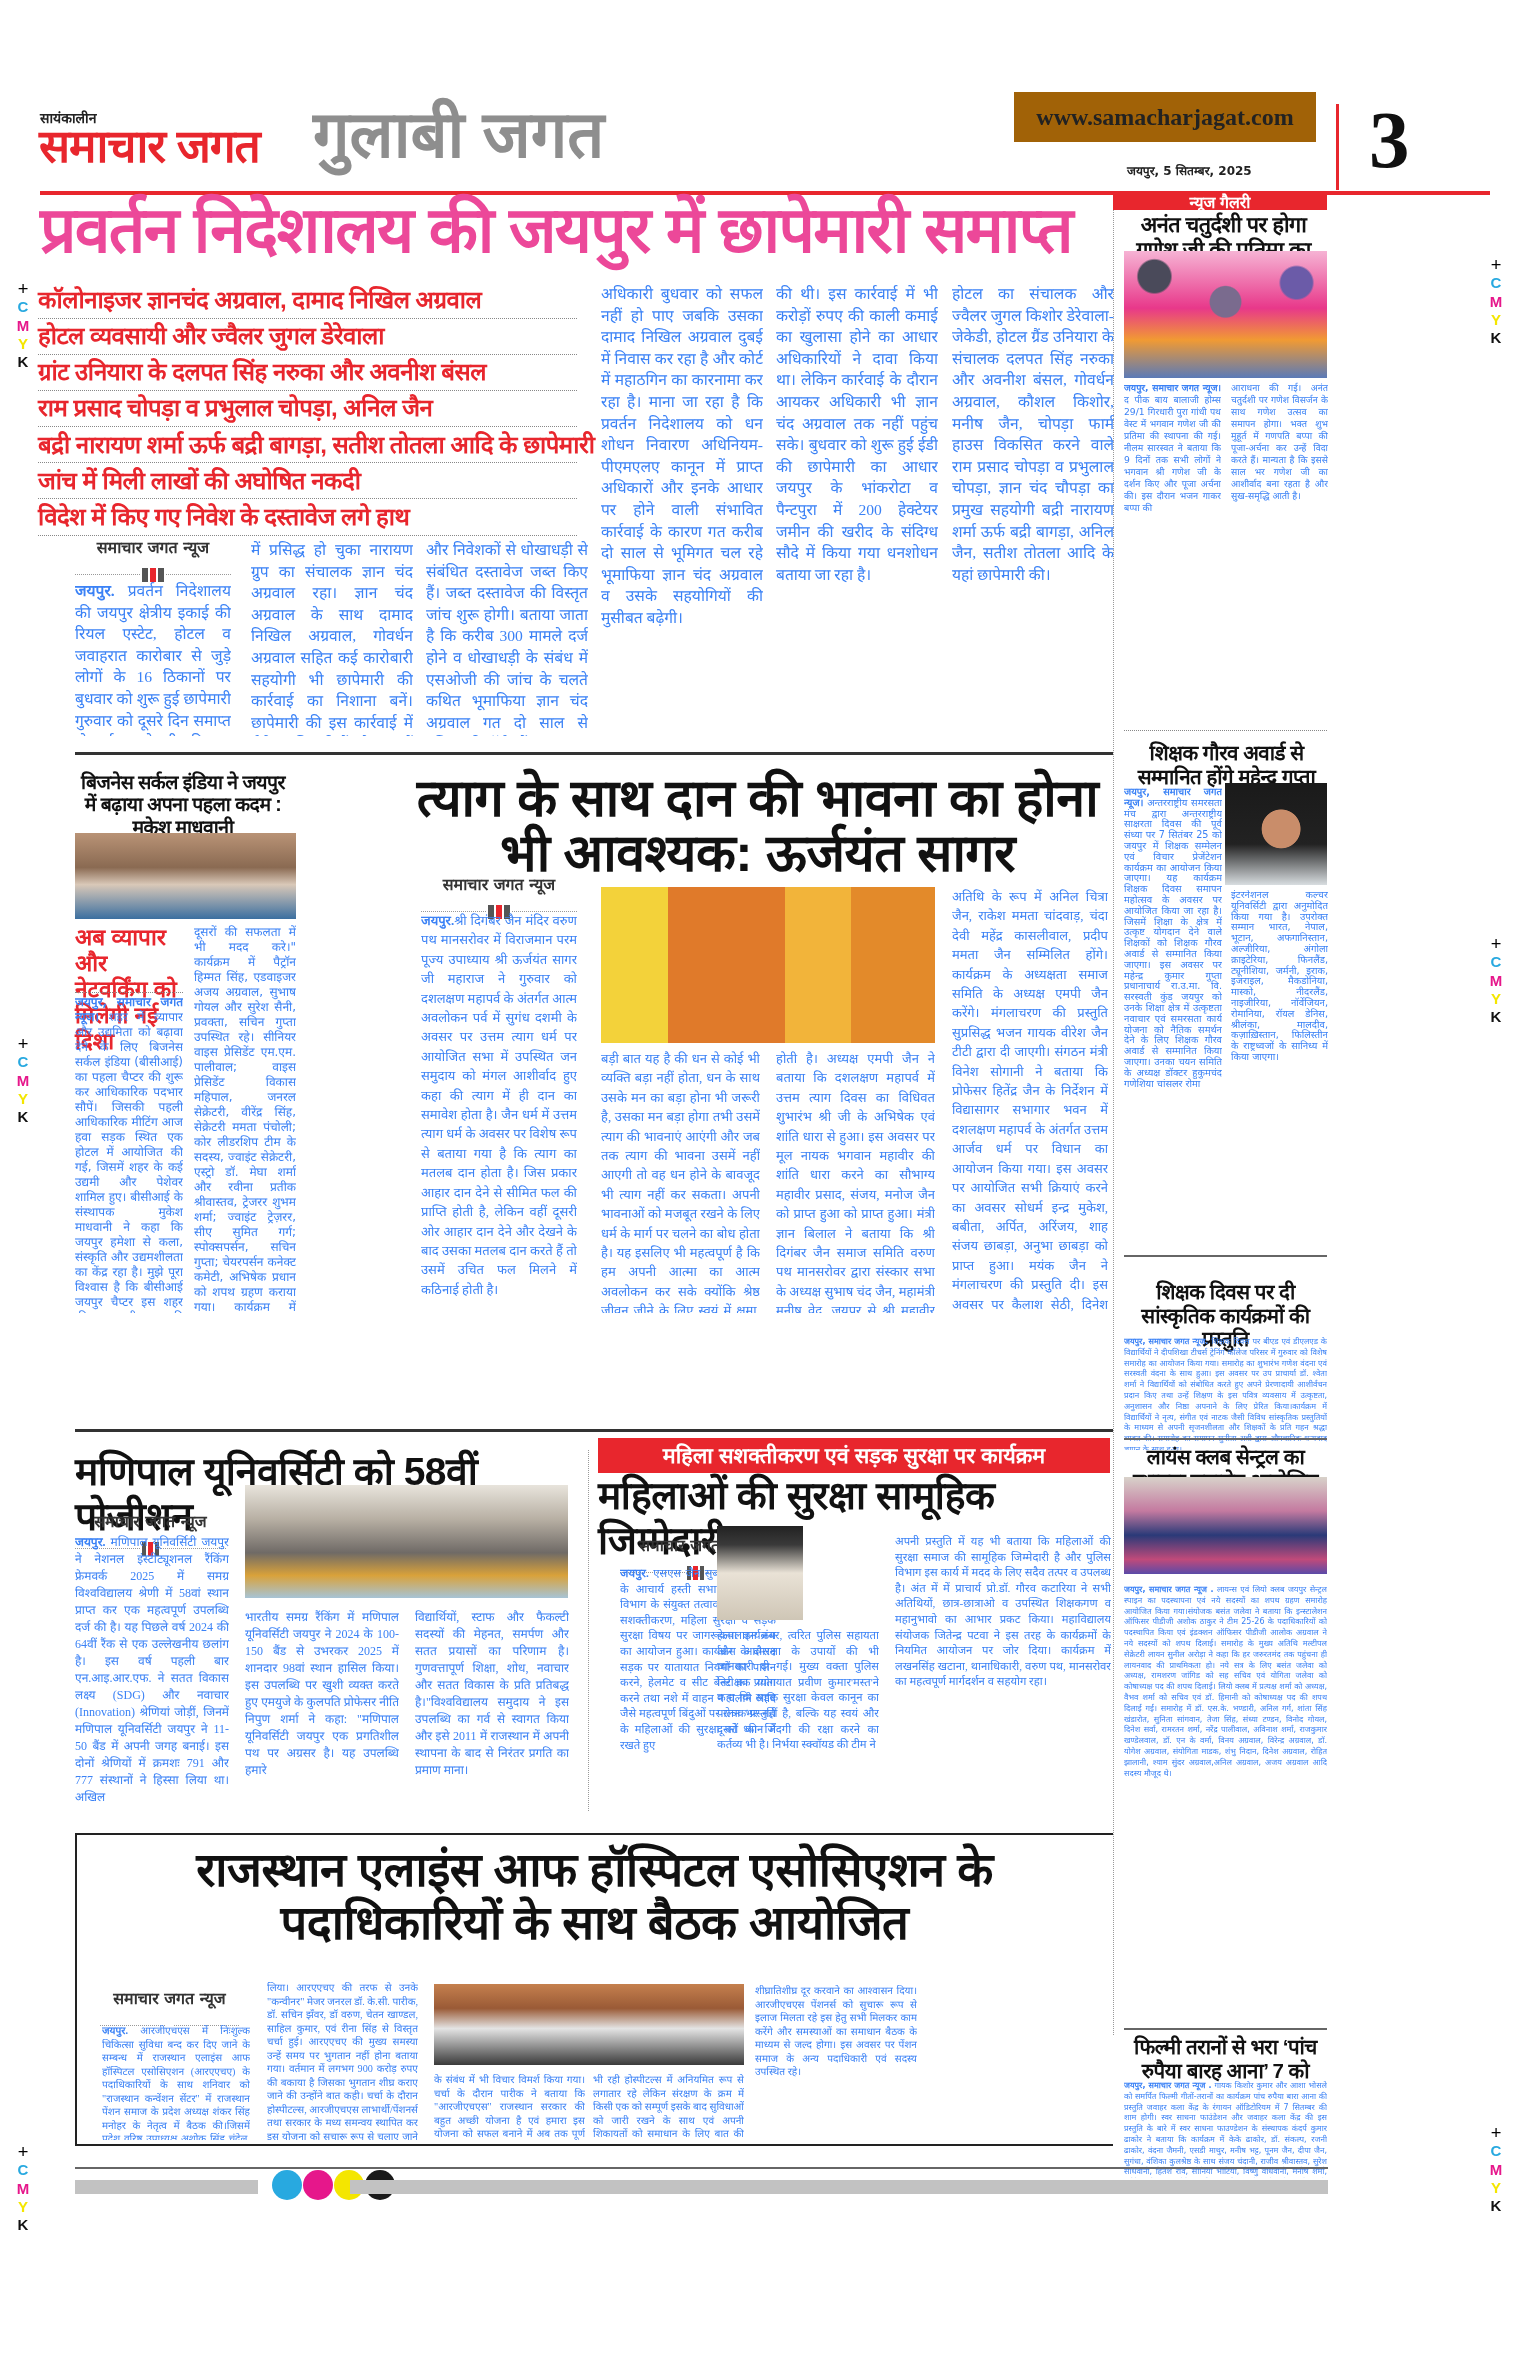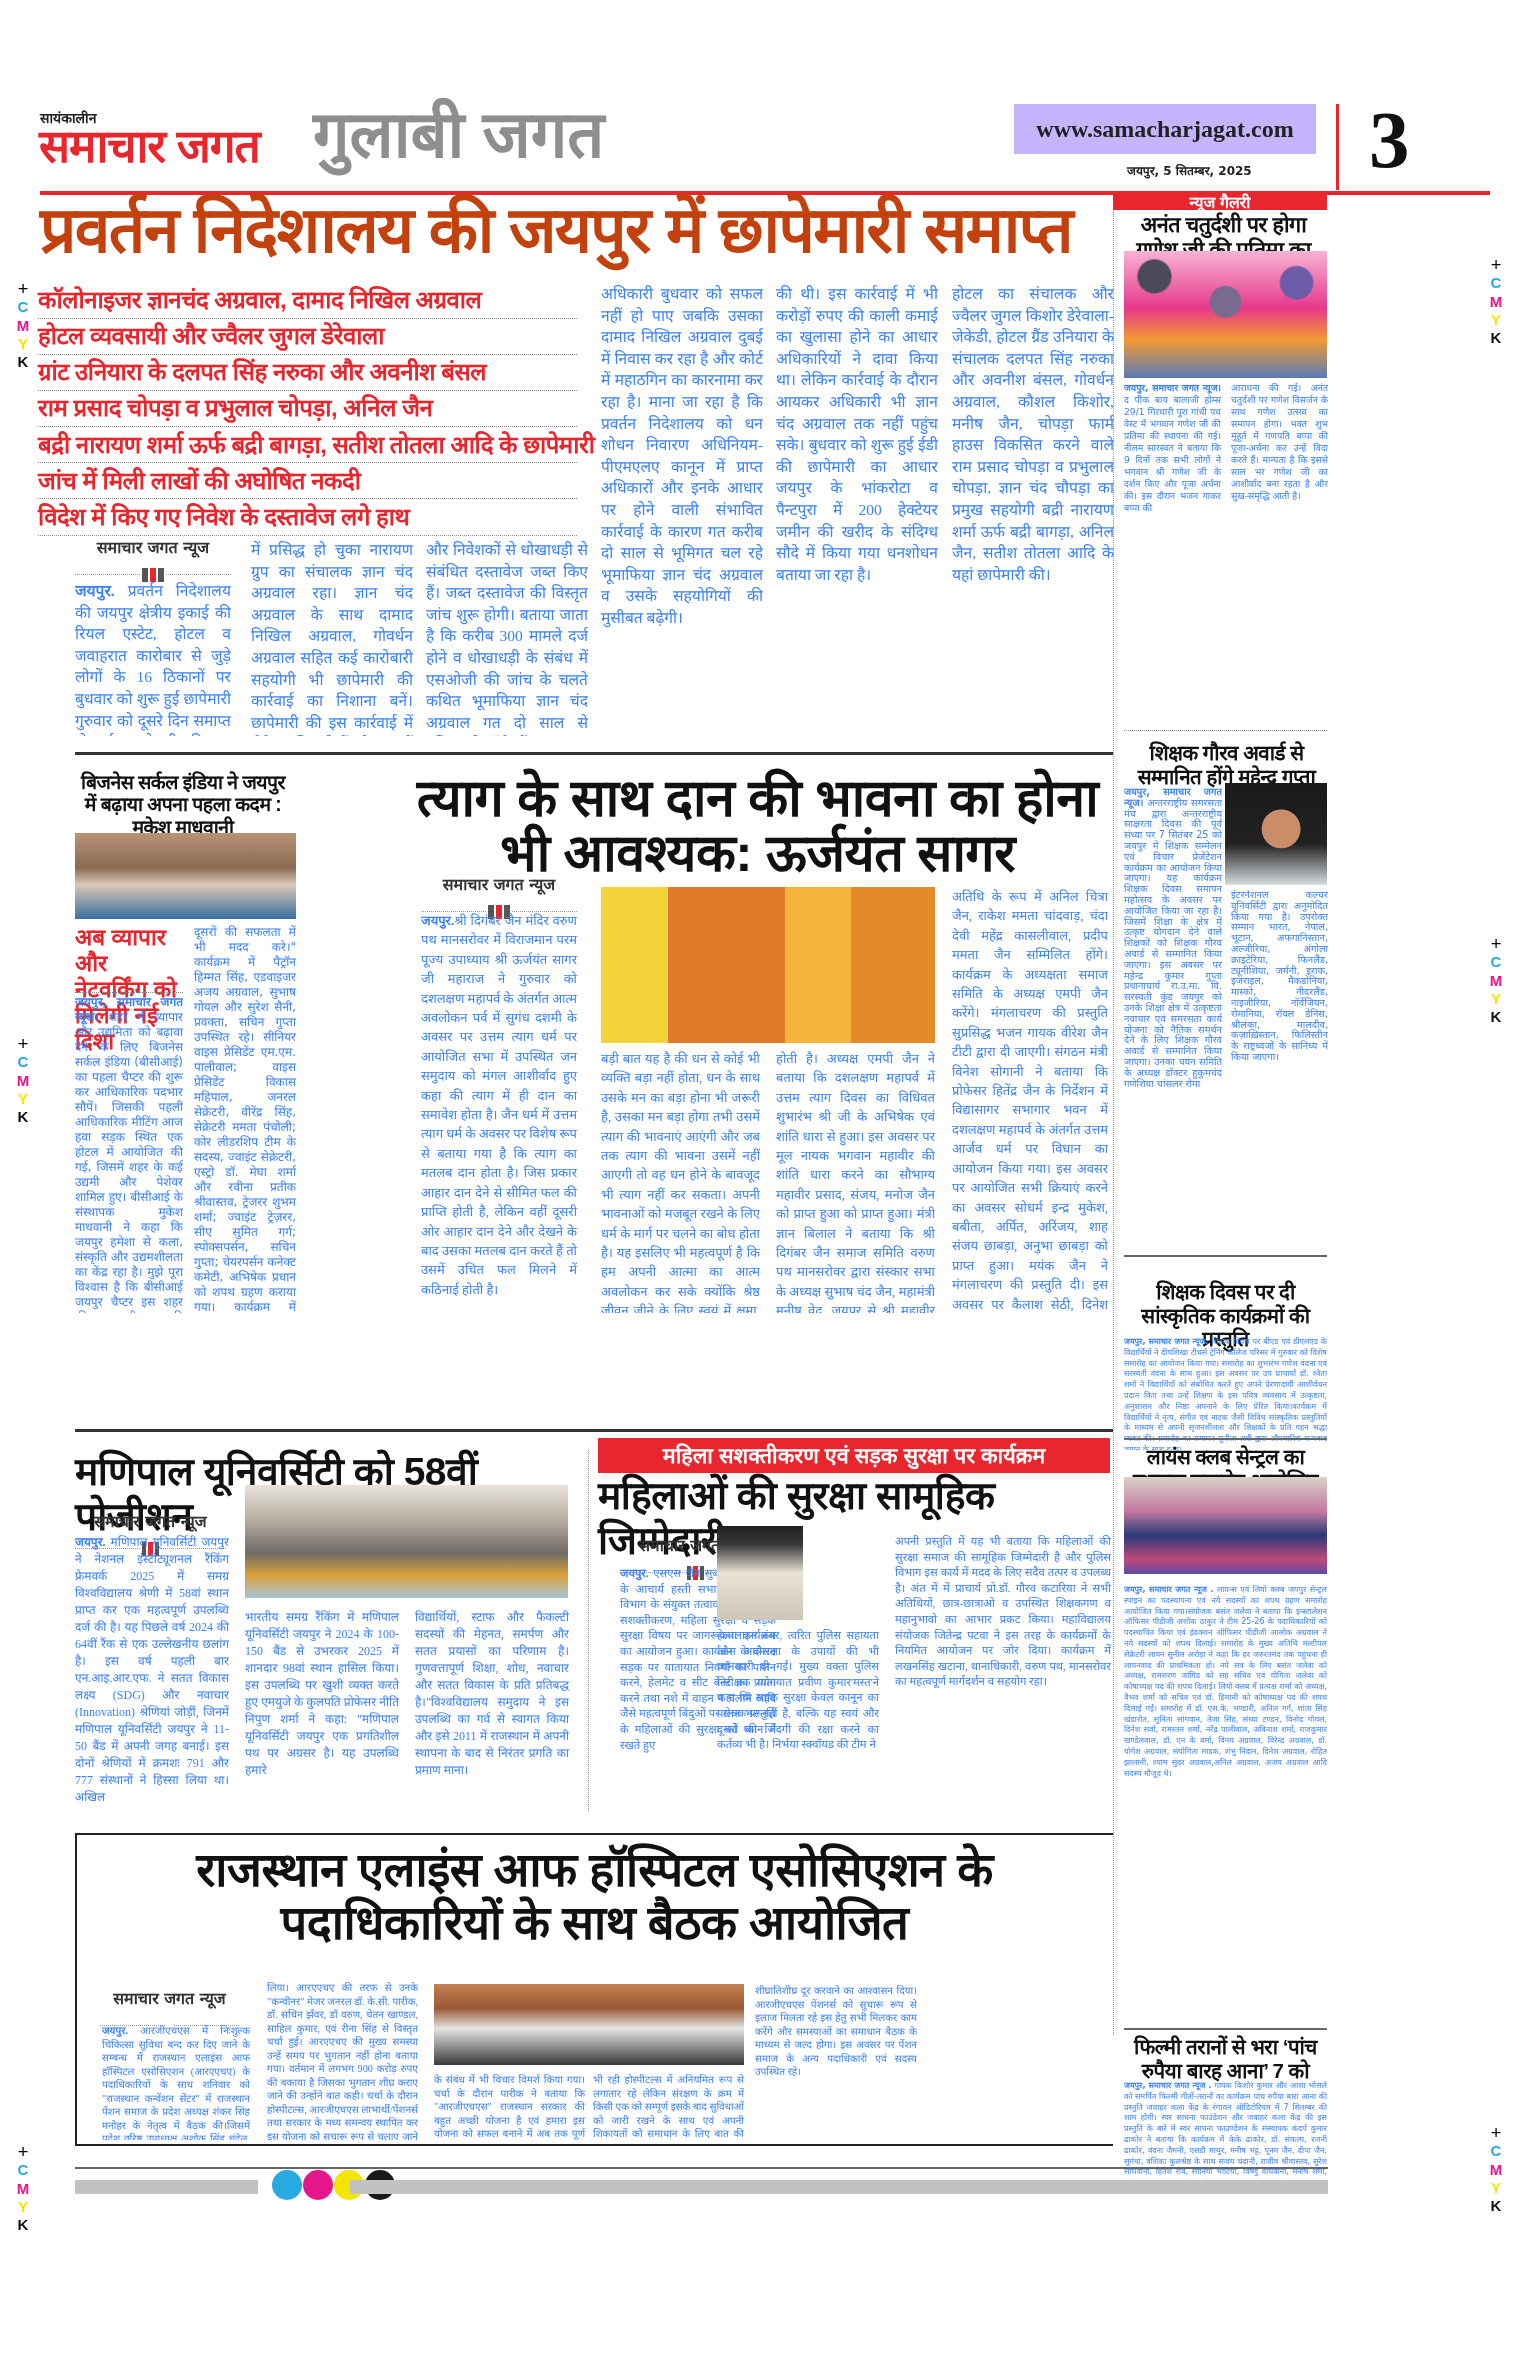--- a/index.html
+++ b/index.html
@@ -4,32 +4,32 @@
 <style>
   * { box-sizing: border-box; margin: 0; padding: 0; }
   html, body { width: 1533px; height: 2377px; background: #ffffff; overflow: hidden; }
   body { position: relative; font-family: "DejaVu Sans", sans-serif; color: #1a1a1a; }
   .abs { position: absolute; }
 
   
   .tagline { left: 40px; top: 108px; font-size: 14px; font-weight: bold; color: #222; }
   .brand { left: 39px; top: 123px; font-size: 46px; font-weight: 900; color: #e8262d; letter-spacing: -1.1px; line-height: 1; font-family: "Liberation Sans", sans-serif; }
   .section-name { left: 313px; top: 102px; font-size: 65px; font-weight: bold; color: #8e8e8e; line-height: 1; font-family: "Liberation Sans", sans-serif; }
-  .website-box { left: 1014px; top: 104px; width: 302px; height: 50px; background: #c4b5fd; display: flex; align-items: center; justify-content: center; font-size: 24px; font-weight: bold; font-family: "Liberation Serif", serif; color: #222; }
+  .website-box { left: 1014px; top: 92px; width: 302px; height: 50px; background: #a16207; display: flex; align-items: center; justify-content: center; font-size: 24px; font-weight: bold; font-family: "Liberation Serif", serif; color: #222; }
   .issue-date { left: 1127px; top: 162px; font-size: 12px; font-weight: bold; color: #222; }
   .red-vline { left: 1336px; top: 104px; width: 2.7px; height: 86px; background: #e8262d; }
   .page-no { left: 1369px; top: 100px; font-size: 81px; font-family: "Liberation Serif", serif; font-weight: bold; line-height: 1; color: #111; }
   .masthead-rule { left: 40px; top: 191px; width: 1450px; height: 3.8px; background: #e8262d; }
 
   .cmyk { font-family: "Liberation Sans", sans-serif; font-weight: bold; font-size: 15px; line-height: 18.3px; text-align: center; width: 16px; }
   .cmyk .p { color: #000; font-weight: normal; font-size: 18.3px; }
   .cmyk .c { color: #28a9e0; } .cmyk .m { color: #e6178b; } .cmyk .y { color: #f4e600; } .cmyk .k { color: #111; }
 
   
-  .hl-main { left: 40px; top: 195px; font-size: 64px; font-weight: 900; line-height: 1.1; color: #c2410c; letter-spacing: -1.6px; white-space: nowrap; font-family: "Liberation Sans", sans-serif; }
+  .hl-main { left: 40px; top: 195px; font-size: 64px; font-weight: 900; line-height: 1.1; color: #ec4899; letter-spacing: -1.6px; white-space: nowrap; font-family: "Liberation Sans", sans-serif; }
   .subheads { left: 38px; top: 283px; width: 539px; }
   .subhead { font-size: 24px; font-weight: bold; color: #e8262d; border-bottom: 1.6px dotted #888; padding: 3.2px 0 4.3px; line-height: 1.15; white-space: nowrap; font-family: "Liberation Sans", sans-serif; letter-spacing: -0.5px; }
 
   .byline { font-size: 16px; font-weight: bold; color: #333; text-align: center; }
   .bymark { display: flex; align-items: center; justify-content: center; gap: 2.2px; margin-top: 9.7px; }
   .bymark .dots { flex: 0 0 65px; border-top: 1.6px dotted #999; }
   .bymark .sq { width: 9.7px; height: 14px; background: #555; }
   .bymark .sq.r { background: #e8262d; }
 
   .body-col { font-size: 15.6px; line-height: 21.6px; text-align: justify; color: #3b82f6; font-family: "Liberation Serif", serif; }

